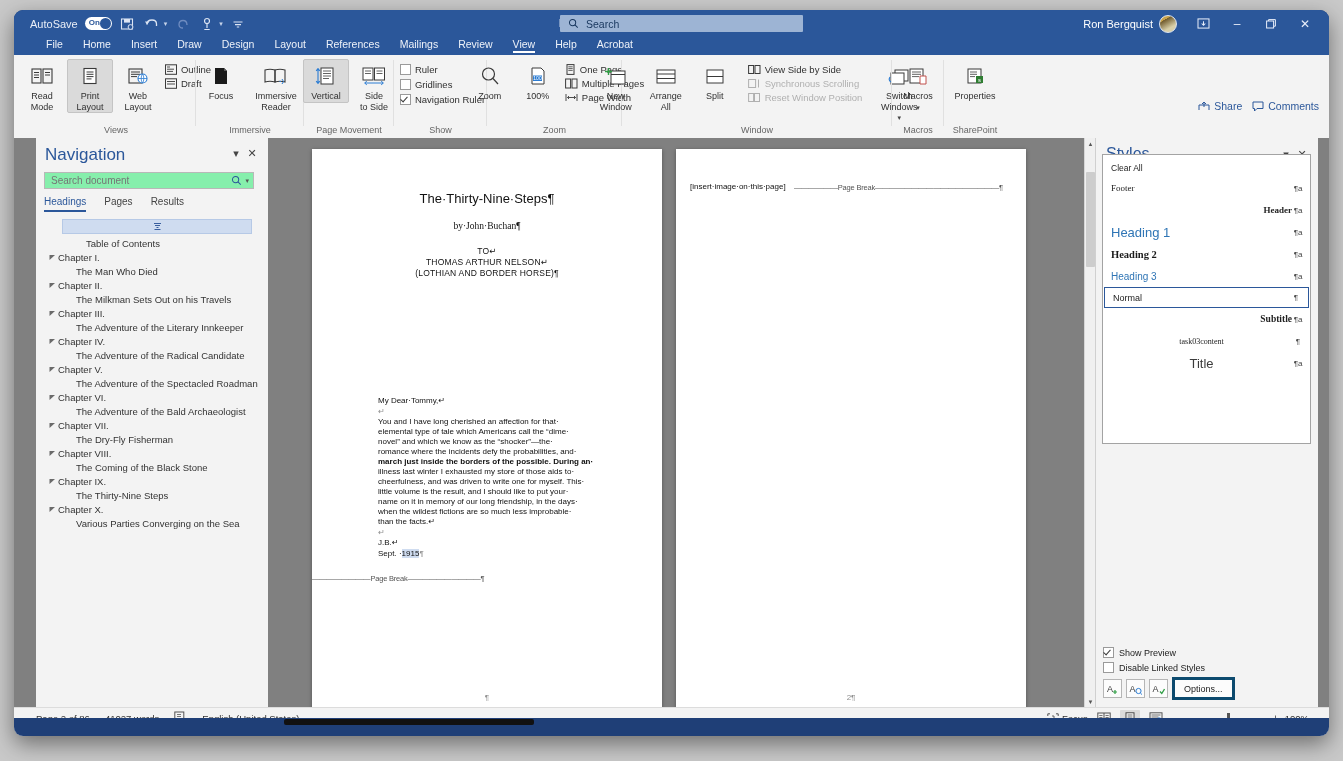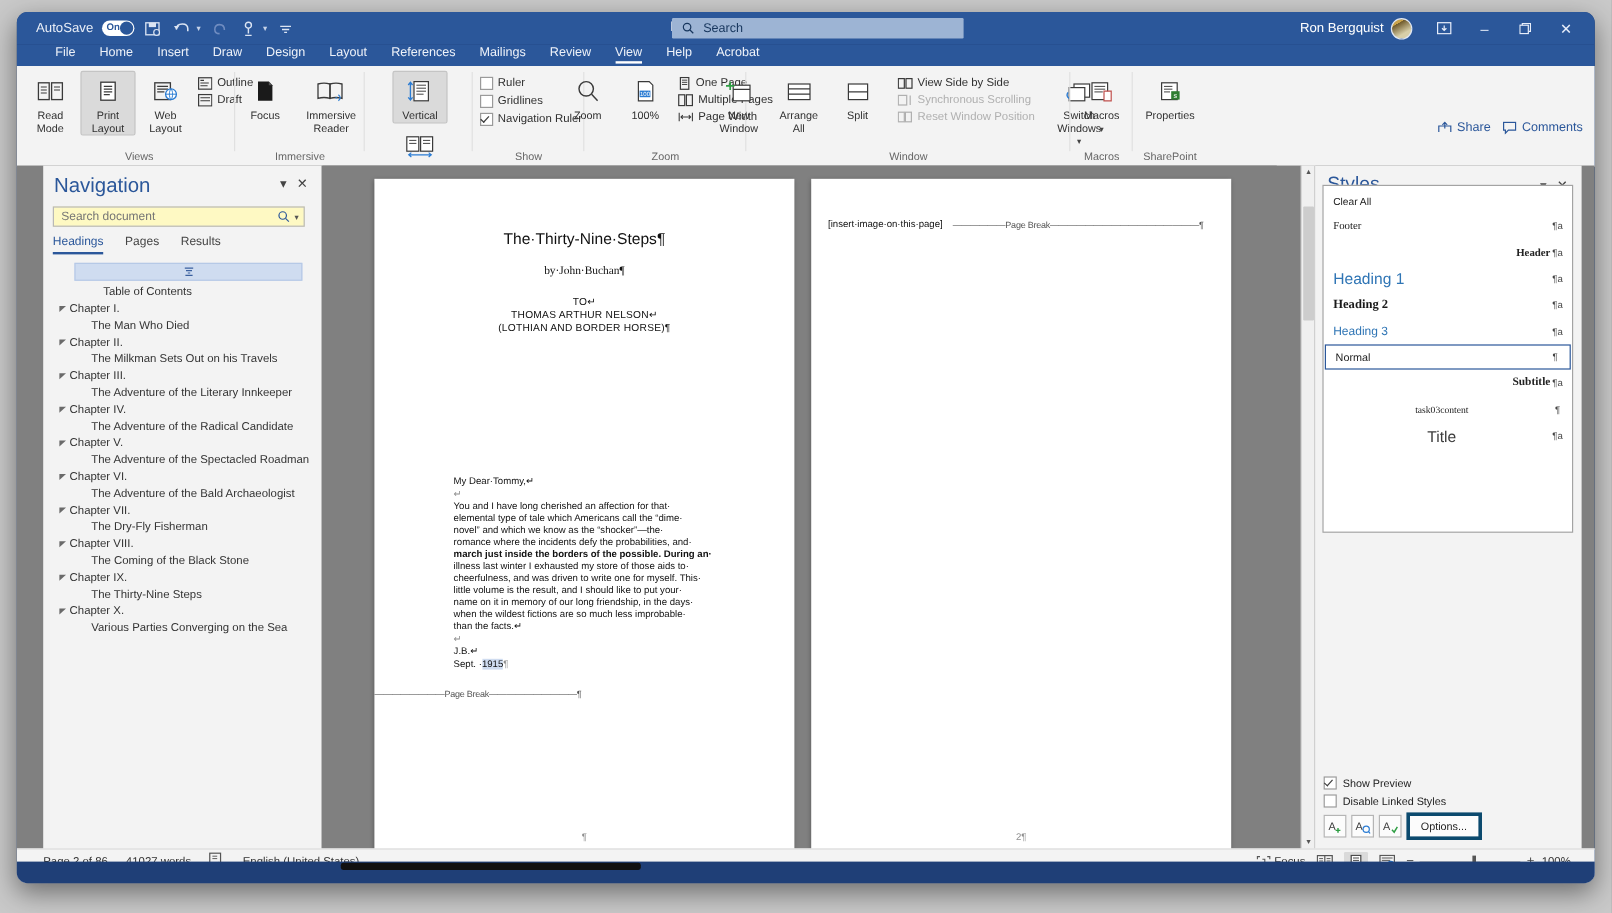--- a/index.html
+++ b/index.html
@@ -56,21 +56,21 @@
   .ddcaret{font-size:7px;color:#444;}
 
   
   .workspace{position:absolute;left:0;top:128px;width:100%;height:570px;background:#808080;}
 
   
   .navpane{position:absolute;left:22px;top:0;width:232px;height:570px;background:#f3f3f3;border-right:1px solid #d0d0d0;}
   .navhead{position:absolute;left:9px;top:7px;right:8px;display:flex;align-items:flex-start;}
   .navtitle{font-size:17px;color:#2b579a;flex:1;}
   .pane-ic{width:16px;height:16px;display:flex;align-items:center;justify-content:center;color:#444;font-size:11px;cursor:pointer;}
-  .navsearch{position:absolute;left:8px;top:34px;width:210px;height:17px;background:#fef9c3;border:1px solid #b8b8b8;
+  .navsearch{position:absolute;left:8px;top:34px;width:210px;height:17px;background:#86efac;border:1px solid #b8b8b8;
              display:flex;align-items:center;padding:0 4px;box-sizing:border-box;cursor:text;}
   .navsearch input{border:0;outline:0;flex:1;font-size:10px;color:#777;font-family:"Liberation Sans",sans-serif;background:transparent;}
   .navtabs{position:absolute;left:8px;top:58px;display:flex;gap:18px;}
   .ntab{font-size:10px;color:#444;padding-bottom:3px;cursor:pointer;}
   .ntab.active{color:#2b579a;border-bottom:2px solid #2b579a;}
   .navlist{position:absolute;left:4px;top:78px;right:4px;bottom:2px;overflow:hidden;}
   .tocbar{margin:3px 12px 2px 22px;height:13px;background:#cfdcf0;border:1px solid #b6c9e6;display:flex;align-items:center;justify-content:center;cursor:pointer;}
   .tocbar svg{display:block;}
   .navitem{display:flex;align-items:center;height:14px;font-size:9.5px;color:#333;cursor:pointer;white-space:nowrap;}
   .navitem .tri{width:12px;display:flex;align-items:center;justify-content:center;}
@@ -324,21 +324,21 @@
                 </svg>
             </span>
             <span class="lbl" style="white-space:pre-line;">Immersive
 Reader</span>
           </div>
         </div>
         <div class="grp-label">Immersive</div>
       </div>
 
       <div class="group" style="width:90px;">
-        <div class="grp-items" style="padding-left:2px;flex-direction:column;">
+        <div class="grp-items" style="padding-left:2px;">
           <div class="bigbtn sel">
             <span class="ic">
               <svg width="22" height="20" viewBox="0 0 22 20">
                   <rect x="6" y="2" width="12" height="16" fill="#fff" stroke="#3a3a3a" stroke-width="1"></rect>
                   <path d="M8 5h8M8 7.5h8M8 10h8M8 12.5h6" stroke="#3a3a3a" stroke-width=".8"></path>
                   <path d="M3 3 L3 17 M1.2 4.8 L3 2.6 L4.8 4.8 M1.2 15.2 L3 17.4 L4.8 15.2" stroke="#2b7cd3" stroke-width="1.1" fill="none"></path>
                 </svg>
             </span>
             <span class="lbl">Vertical</span>
           </div>

